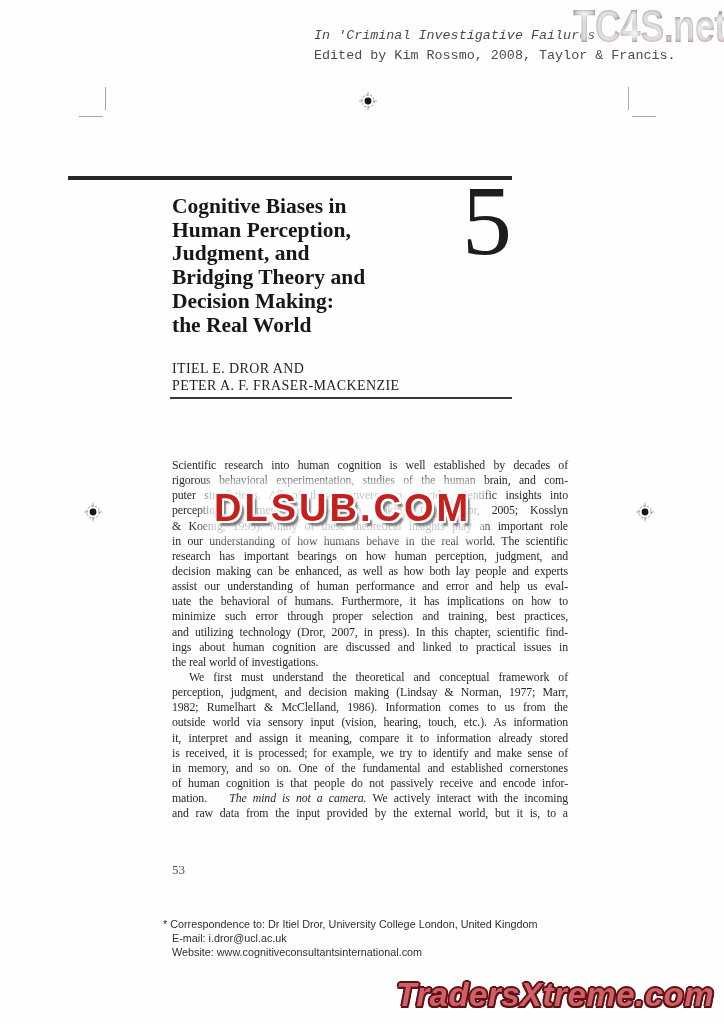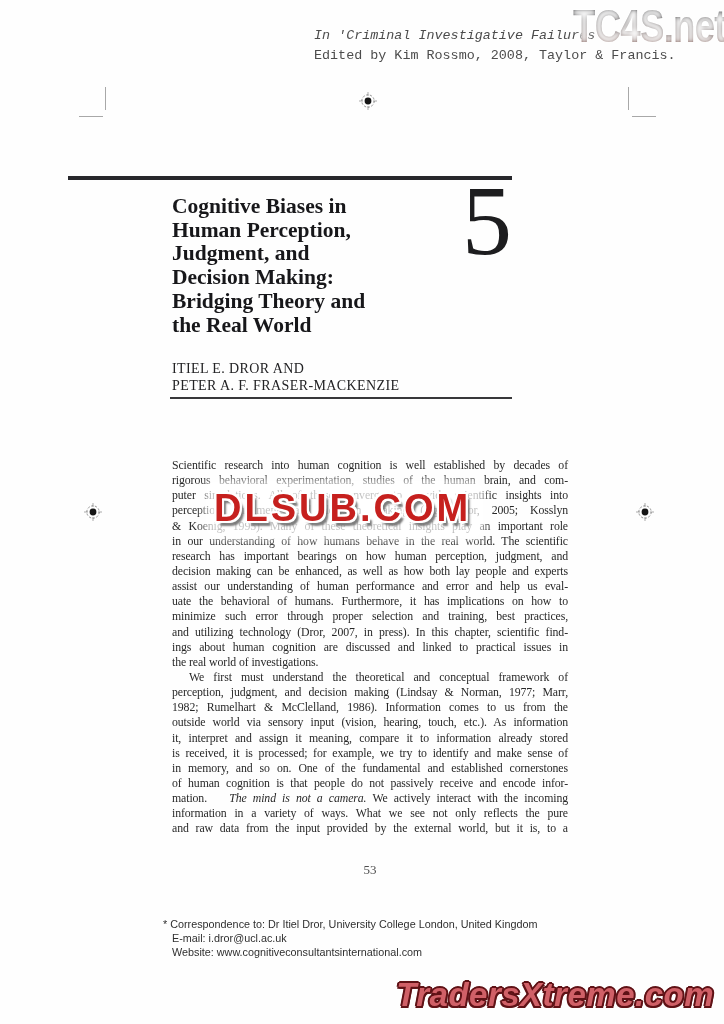--- a/index.html
+++ b/index.html
@@ -62,21 +62,21 @@
   .wm-dlsub{position:absolute;left:214px;top:487px;z-index:5;
     font-family:"Liberation Sans",sans-serif;font-weight:bold;
     font-size:38px;letter-spacing:3px;color:#c6201e;white-space:nowrap;
     text-shadow:
       -2px -2px 0 #fff,2px -2px 0 #fff,-2px 2px 0 #fff,2px 2px 0 #fff,
       -2px 0 0 #fff,2px 0 0 #fff,0 -2px 0 #fff,0 2px 0 #fff,
       4px 5px 2px rgba(110,110,110,0.9);}
   .wm-dlsub::before{content:"";position:absolute;left:-10px;right:-14px;top:-8px;bottom:-10px;
     background:rgba(255,255,255,0.72);filter:blur(5px);border-radius:10px;z-index:-1;}
 
-  .pagenum{position:absolute;left:172px;top:862px;width:396px;text-align:center;
+  .pagenum{position:absolute;left:172px;top:862px;width:396px;text-align:left;
     font-size:13px;color:#4d4d4d;}
 
   
   .footnote{position:absolute;left:163px;top:918px;
     font-family:"Liberation Sans",sans-serif;font-size:10.8px;
     line-height:13.8px;color:#2f2f2f;white-space:nowrap;}
   .fn-line + .fn-line{margin-left:9px;}
 
   
   .wm-traders{position:absolute;right:10px;top:976px;z-index:6;
@@ -129,22 +129,22 @@
     <circle cx="9" cy="9" r="6.2" fill="none" stroke="#777" stroke-width="0.8" stroke-dasharray="2.2 1.6"></circle>
     <circle cx="9" cy="9" r="3.4" fill="#161616"></circle>
   </svg>
 
   <div class="rule-top"></div>
 
   <div class="title">
       <div class="title-line"><span>Cognitive Biases in</span></div>
       <div class="title-line"><span>Human Perception,</span></div>
       <div class="title-line"><span>Judgment, and</span></div>
+      <div class="title-line"><span>Bridging Theory and</span></div>
       <div class="title-line"><span>Decision Making:</span></div>
-      <div class="title-line"><span>Bridging Theory and</span></div>
       <div class="title-line"><span>the Real World</span></div>
     </div>
 
   <div class="chnum">5</div>
 
   <div class="authors">
       <div class="author-line"><span>ITIEL E. DROR AND</span></div>
       <div class="author-line"><span>PETER A. F. FRASER-MACKENZIE</span></div>
     </div>
 
@@ -170,21 +170,20 @@
     <div class="para">
         <div class="tline ind"><span>We first must understand the theoretical and conceptual framework of</span></div>
         <div class="tline"><span>perception, judgment, and decision making (Lindsay &amp; Norman, 1977; Marr,</span></div>
         <div class="tline"><span>1982; Rumelhart &amp; McClelland, 1986). Information comes to us from the</span></div>
         <div class="tline"><span>outside world via sensory input (vision, hearing, touch, etc.). As information</span></div>
         <div class="tline"><span>it, interpret and assign it meaning, compare it to information already stored</span></div>
         <div class="tline"><span>is received, it is processed; for example, we try to identify and make sense of</span></div>
         <div class="tline"><span>in memory, and so on. One of the fundamental and established cornerstones</span></div>
         <div class="tline"><span>of human cognition is that people do not passively receive and encode infor-</span></div>
         <div class="tline"><span>mation. </span><span class="it">The mind is not a camera.</span><span> We actively interact with the incoming</span></div>
-        <div class="tline"><span>information in a variety of ways. What we see not only reflects the pure</span></div>
         <div class="tline"><span>and raw data from the input provided by the external world, but it is, to a</span></div>
       </div>
   </div>
 
   <div class="wm-dlsub">DLSUB.COM</div>
 
   <div class="pagenum">53</div>
 
   <div class="footnote">
       <div class="fn-line"><span>* Correspondence to: Dr Itiel Dror, University College London, United Kingdom</span></div>

